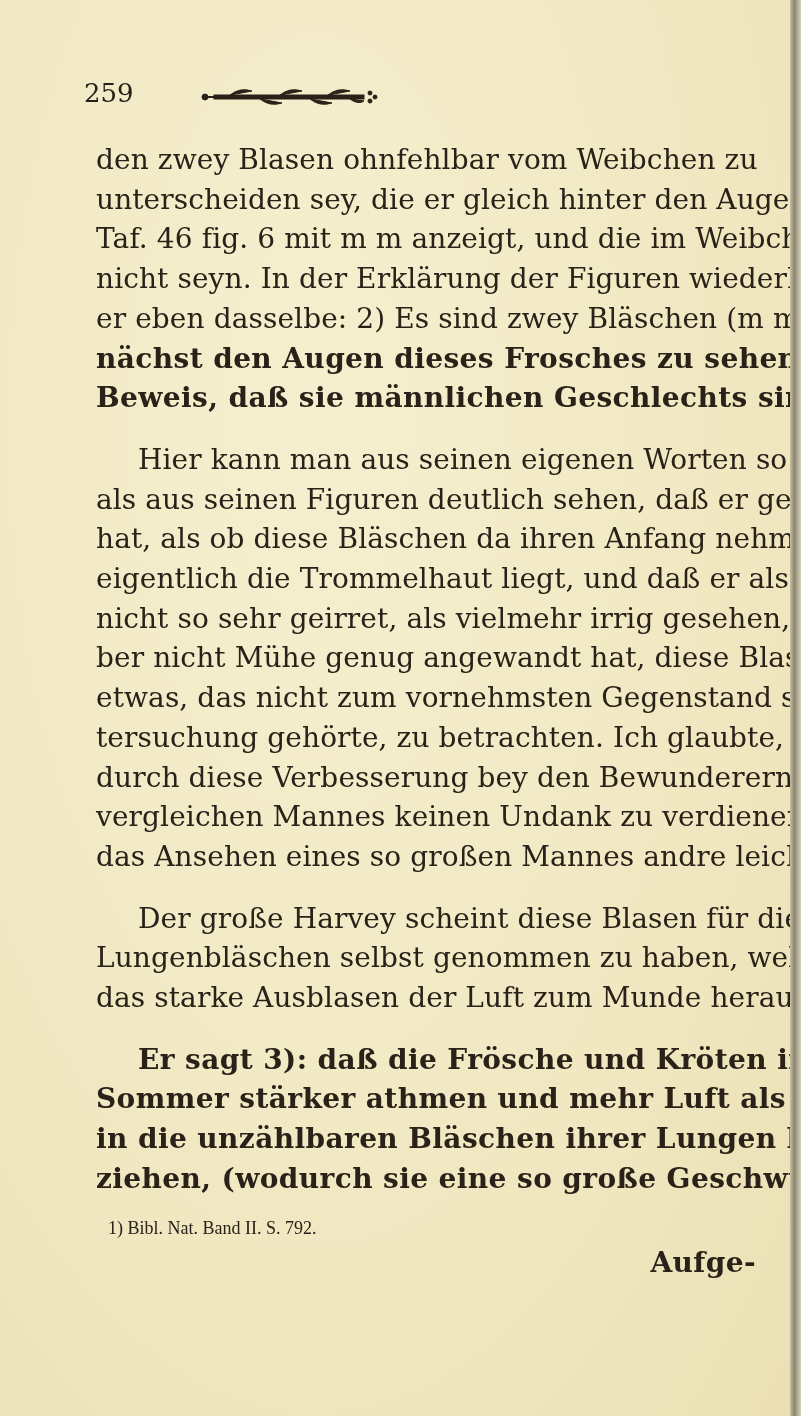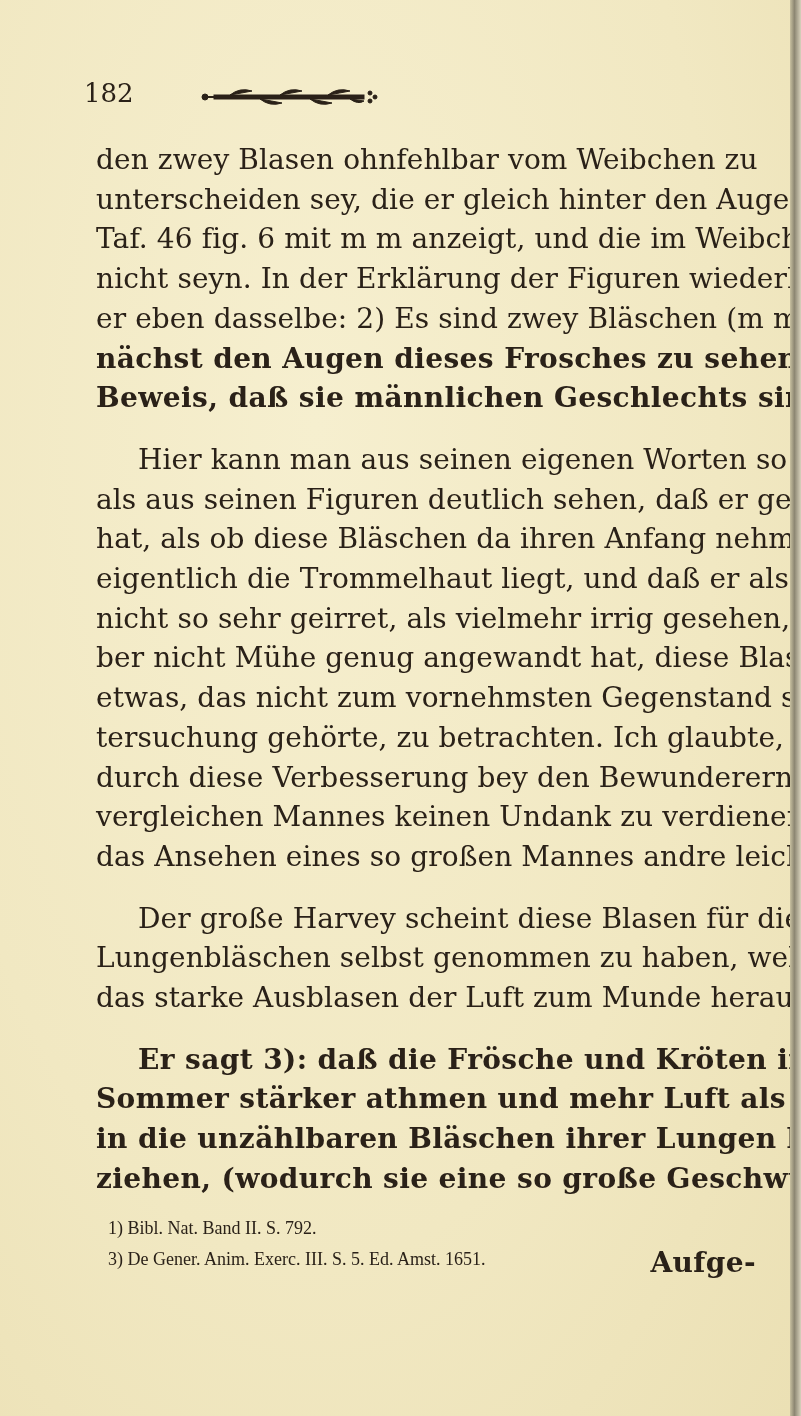--- a/index.html
+++ b/index.html
@@ -37,21 +37,21 @@
       font-size: 18px; line-height: 31px; font-family: "Liberation Serif", serif;
     }
     .fn { display: block; white-space: nowrap; }
   </style>
 </head>
 <body>
 
 <div class="page">
 
   <div class="header">
-    <span class="page-number">182</span>
+    <span class="page-number">259</span>
     <svg class="ornament" viewBox="0 0 180 22">
       <g fill="#2a2118" stroke="#2a2118">
         <circle cx="5" cy="11" r="3"></circle>
         <line x1="2" y1="11" x2="14" y2="11" stroke-width="2"></line>
         <rect x="14" y="9" width="150" height="4"></rect>
         <path d="M30 9 q10 -8 22 -4 q-10 2 -22 4z"></path>
         <path d="M60 13 q10 8 22 4 q-10 -2 -22 -4z"></path>
         <path d="M80 9 q10 -8 22 -4 q-10 2 -22 4z"></path>
         <path d="M110 13 q10 8 22 4 q-10 -2 -22 -4z"></path>
         <path d="M128 9 q10 -8 22 -4 q-10 2 -22 4z"></path>
@@ -98,16 +98,15 @@
       <span class="line indent bold">Er sagt 3): daß die Frösche und Kröten im</span>
       <span class="line bold">Sommer stärker athmen und mehr Luft als sonst</span>
       <span class="line bold">in die unzählbaren Bläschen ihrer Lungen hinein</span>
       <span class="line bold">ziehen, (wodurch sie eine so große Geschwulst oder</span>
       <span class="line right bold">Aufge-</span>
     </div>
   </div>
 
   <div class="footnotes">
     <span class="fn">1) Bibl. Nat. Band II. S. 792.</span>
-    <span class="fn">3) De Gener. Anim. Exerc. III. S. 5. Ed. Amst. 1651.</span>
   </div>
 </div>
 <div class="edge"></div>
 
 </body></html>

